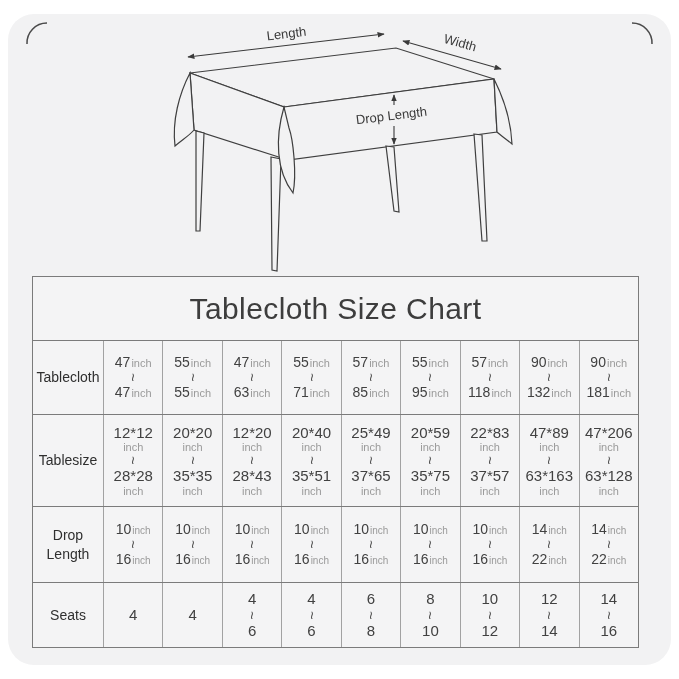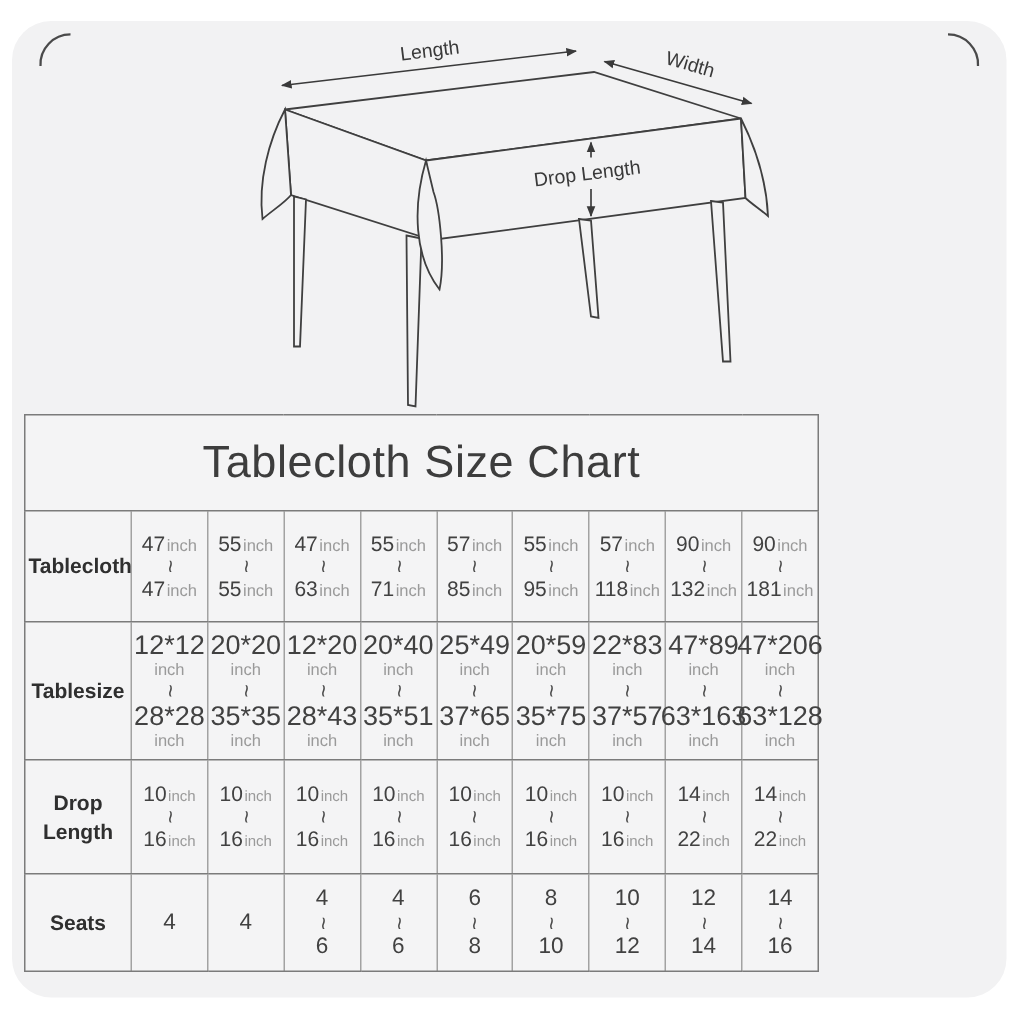--- a/index.html
+++ b/index.html
@@ -4,44 +4,44 @@
 <style>
   * { margin:0; padding:0; box-sizing:border-box; }
   html,body { width:679px; height:679px; background:#ffffff; font-family:"Liberation Sans", sans-serif; position:relative; overflow:hidden; }
   .panel { position:absolute; left:8px; top:14px; width:663px; height:651px; background:#f2f2f3; border-radius:26px; }
   svg.diagram { position:absolute; left:0; top:0; width:679px; height:272px; }
   svg.diagram .ln { stroke:#3f3f3f; stroke-width:1.2; }
   svg.diagram .arc { stroke:#4a4a4a; stroke-width:1.5; fill:none; }
   svg.diagram .arrow { stroke:#3a3a3a; stroke-width:1.1; }
   svg.diagram text { font-family:"Liberation Sans", sans-serif; font-size:13px; fill:#3a3a3a; text-anchor:middle; }
 
-  table.size-table { position:absolute; left:16px; top:276px; width:530px; border-collapse:collapse; table-layout:fixed; background:#f4f4f5; }
+  table.size-table { position:absolute; left:32px; top:276px; width:607px; border-collapse:collapse; table-layout:fixed; background:#f4f4f5; }
   .size-table th, .size-table td {
     border:1px solid #a2a2a2;
     border-top-color:#7b7b7b; border-bottom-color:#7b7b7b;
     padding:0; text-align:center; vertical-align:middle;
   }
   .size-table tr > *:first-child { border-left-color:#7b7b7b; }
   .size-table tr > *:last-child  { border-right-color:#7b7b7b; }
   .title-cell { height:64px; font-size:30px; font-weight:400; color:#3d3d3d; letter-spacing:0.4px; border-color:#7b7b7b !important; }
-  th.row-header { font-size:14px; font-weight:700; color:#2f2f2f; line-height:1.35; padding:8px 2px; }
+  th.row-header { font-size:14px; font-weight:400; color:#2f2f2f; line-height:1.35; padding:8px 2px; }
 
   .row-tablecloth  th, .row-tablecloth  td { height:74px; }
   .row-tablesize   th, .row-tablesize   td { height:92px; }
   .row-drop_length th, .row-drop_length td { height:76px; }
   .row-seats       th, .row-seats       td { height:65px; }
 
   .cell { display:flex; flex-direction:column; align-items:center; justify-content:center; }
   .val-line { display:inline-flex; align-items:baseline; justify-content:center; line-height:1.1; }
   .num  { color:#414141; }
   .unit { color:#9a9a9a; margin-left:1px; }
   .tilde { display:block; transform:rotate(90deg); font-size:15px; color:#4a4a4a; height:13px; width:14px; line-height:13px; margin:1px auto; text-align:center; }
 
   .row-tablecloth  .num { font-size:14px; }  .row-tablecloth  .unit { font-size:11px; }
-  .row-tablesize   .num { font-size:18px; }  .row-tablesize   .unit { font-size:11px; }
+  .row-tablesize   .num { font-size:15px; }  .row-tablesize   .unit { font-size:11px; }
   .row-drop_length .num { font-size:14px; }  .row-drop_length .unit { font-size:10px; }
   .row-seats       .num { font-size:15px; }
   .fmt-stacked-unit .val-line { flex-direction:column; align-items:center; }
   .fmt-stacked-unit .unit { margin-left:0; line-height:1; margin-top:1px; }
 </style>
 </head>
 <body>
 
 <div class="panel"></div>
 

